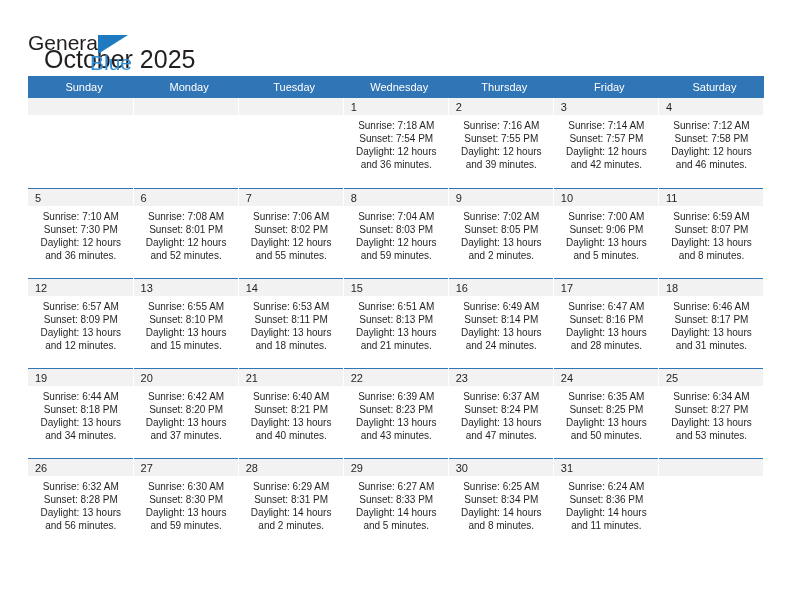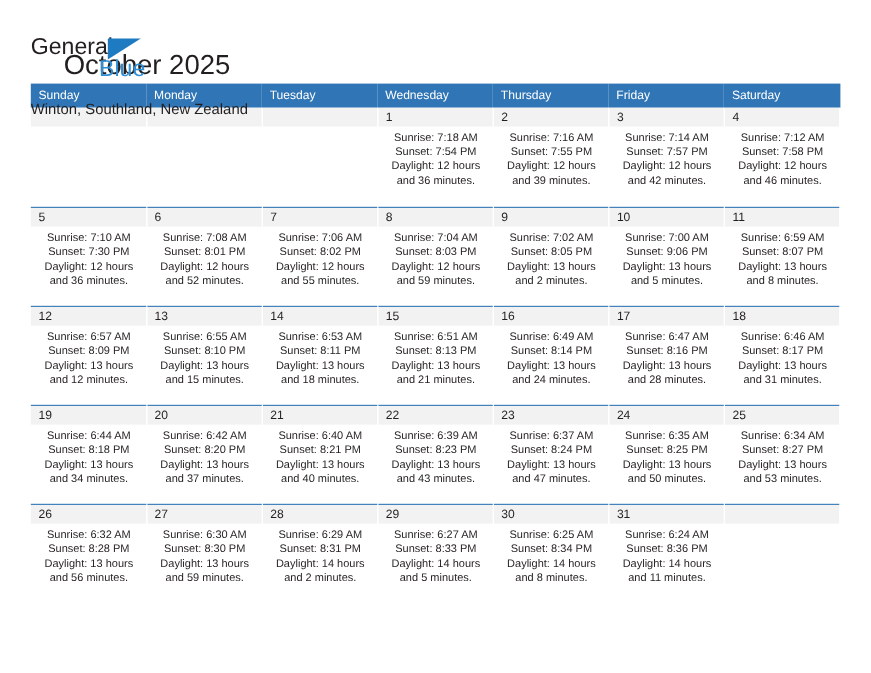--- a/index.html
+++ b/index.html
@@ -85,21 +85,21 @@
   .calendar {
     width: 736px;
     border-collapse: collapse;
     table-layout: fixed;
   }
   .calendar th {
     background: #3075b5;
     color: #ffffff;
     font-size: 11px;
     font-weight: normal;
-    text-align: left;
+    text-align: center;
     padding: 5px 0 5px 7px;
     height: 20px;
     box-sizing: border-box;
     border: none;
   }
   .calendar td {
     width: 105.14px;
     height: 90px;
     vertical-align: top;
     padding: 0;
@@ -138,21 +138,20 @@
 <div class="page">
 
   <div class="masthead">
     <div class="logo">
       <span class="logo-general">General</span>
       <span class="logo-triangle"></span>
       <span class="logo-blue">Blue</span>
     </div>
     <div class="titles">
       <h1 class="cal-title">October 2025</h1>
-      <h2 class="cal-subtitle">Winton, Southland, New Zealand</h2>
     </div>
   </div>
 
   <table class="calendar">
     <thead>
       <tr>
         <th>Sunday</th>
         <th>Monday</th>
         <th>Tuesday</th>
         <th>Wednesday</th>

